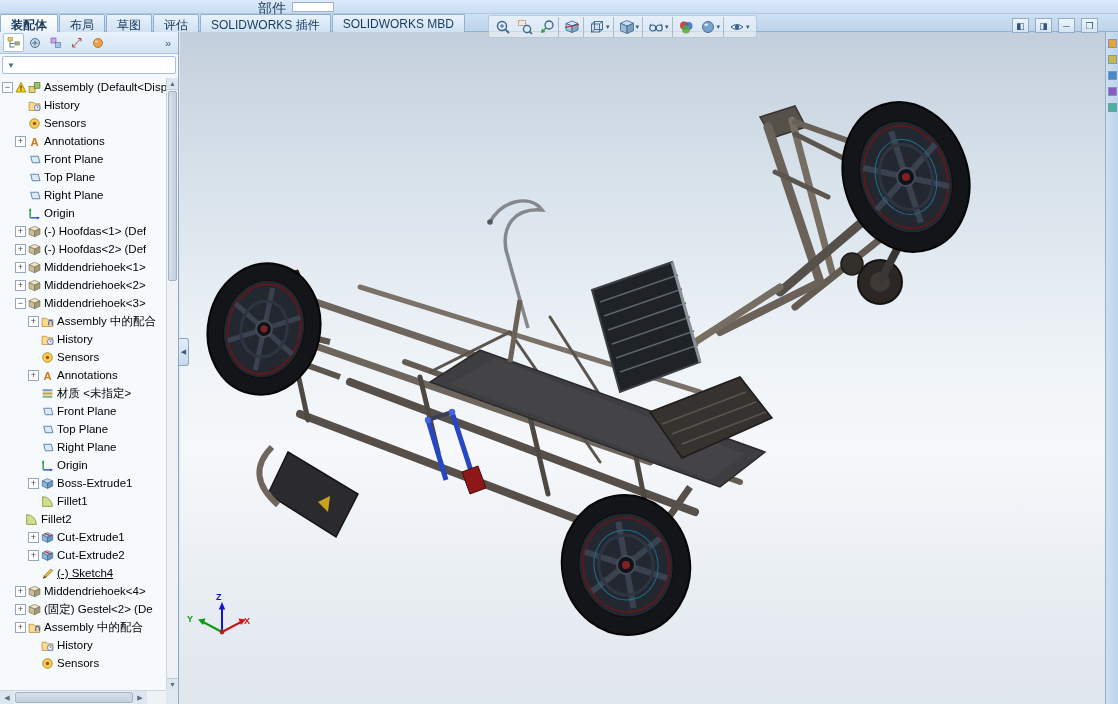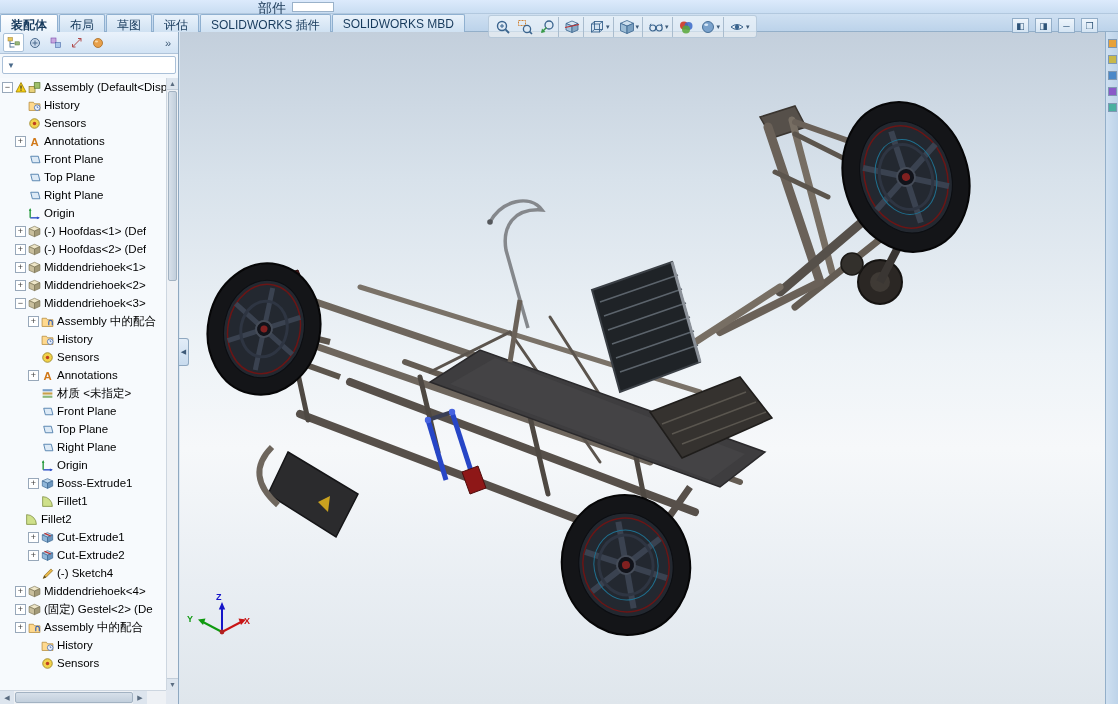--- a/index.html
+++ b/index.html
@@ -654,21 +654,21 @@
         </svg>
         <span class="tlabel">Cut-Extrude1</span>
       </div>
       <div class="tree-row" style="padding-left: 28px;">
         <span class="expander plus">+</span>
         <svg class="ticon">
           <use href="#i-cut" xlink:href="#i-cut"></use>
         </svg>
         <span class="tlabel">Cut-Extrude2</span>
       </div>
-      <div class="tree-row" style="padding-left: 28px;">
+      <div class="tree-row" style="padding-left: 28px; text-decoration: underline;">
         <span class="expander none"></span>
         <svg class="ticon">
           <use href="#i-sketch" xlink:href="#i-sketch"></use>
         </svg>
         <span class="tlabel">(-) Sketch4</span>
       </div>
       <div class="tree-row" style="padding-left: 15px;">
         <span class="expander plus">+</span>
         <svg class="ticon">
           <use href="#i-comp" xlink:href="#i-comp"></use>

